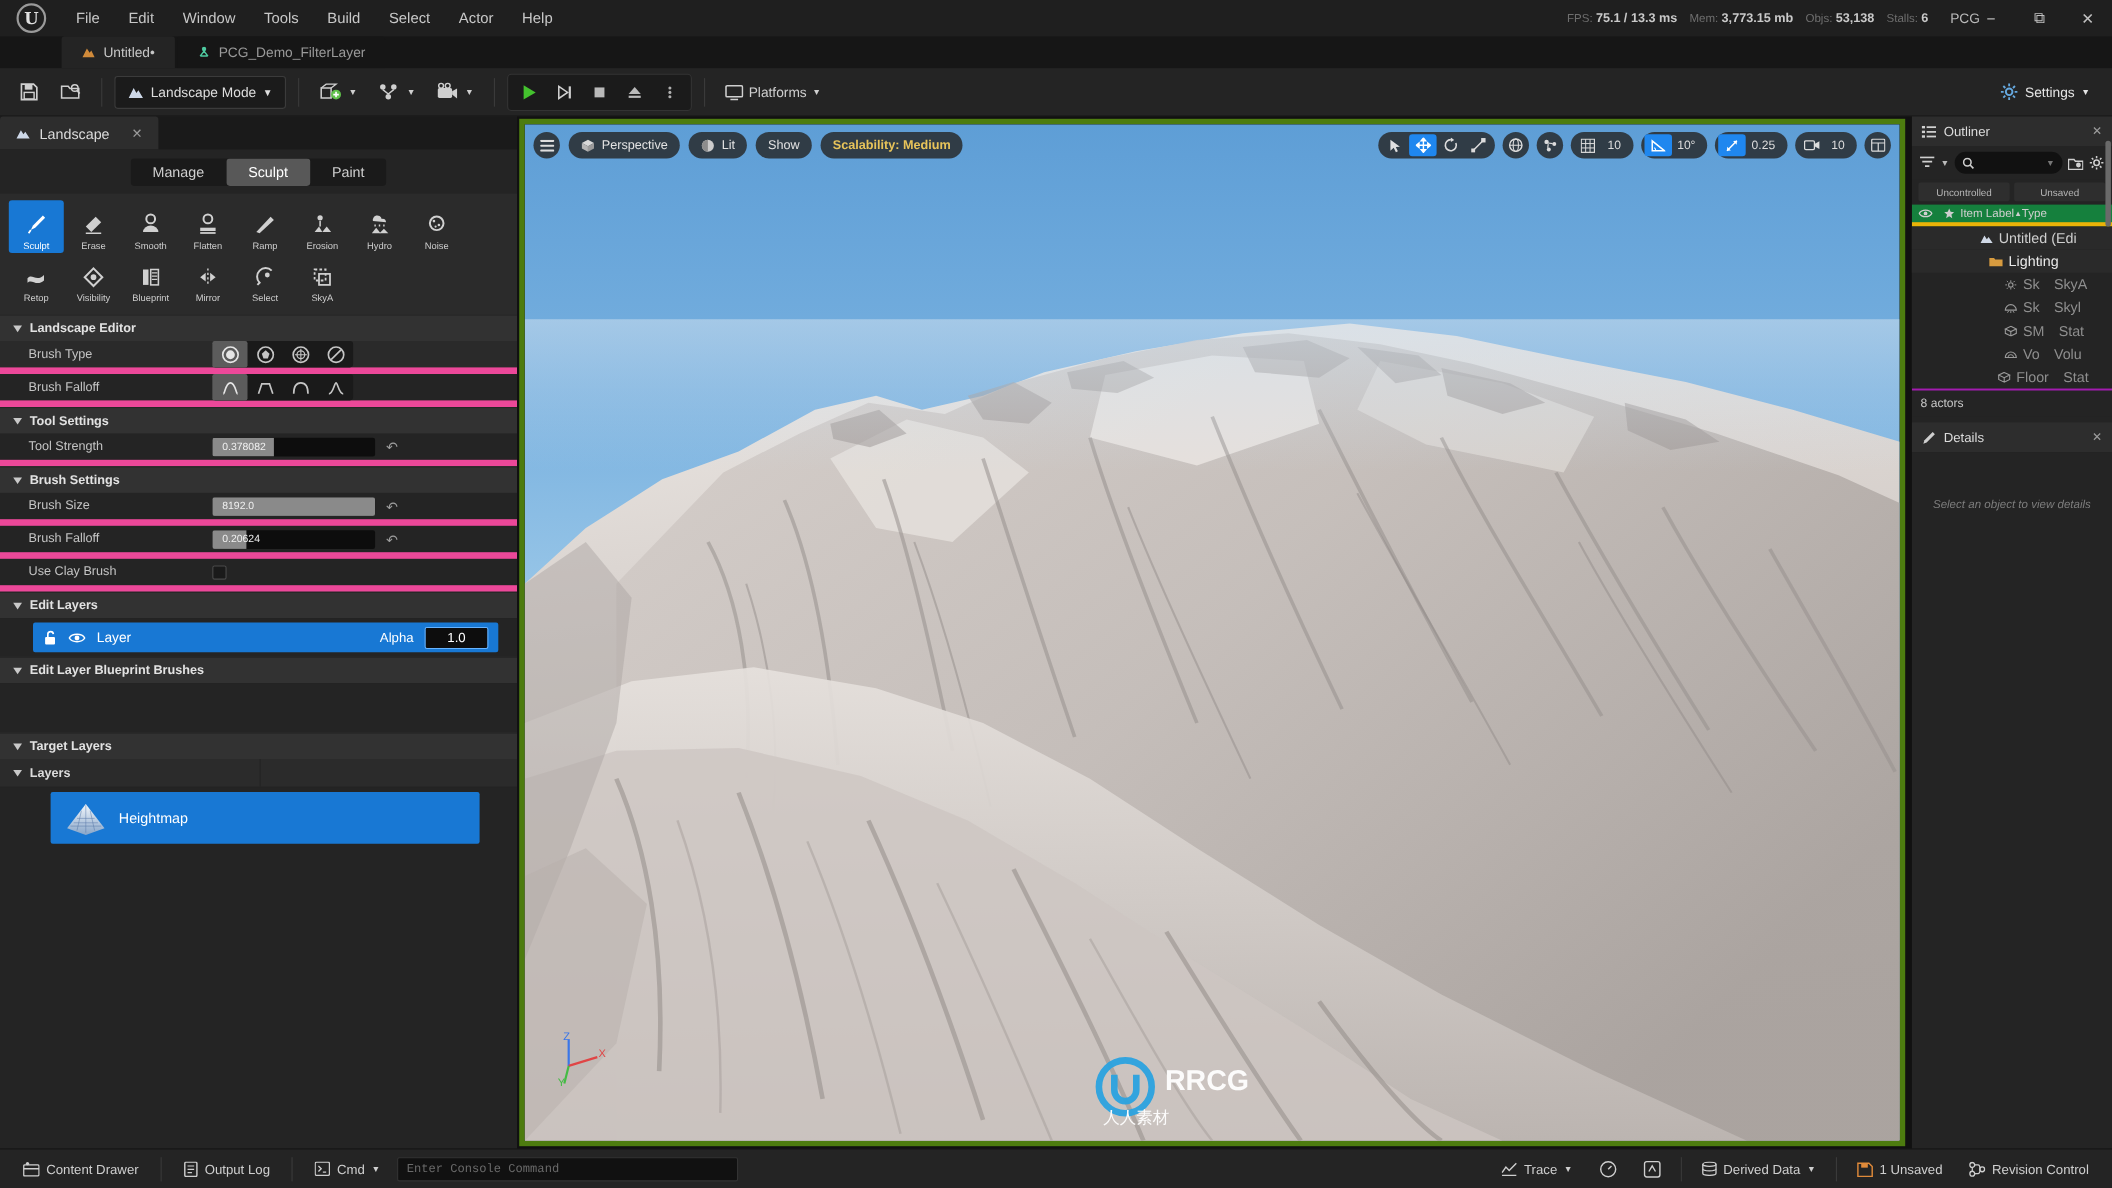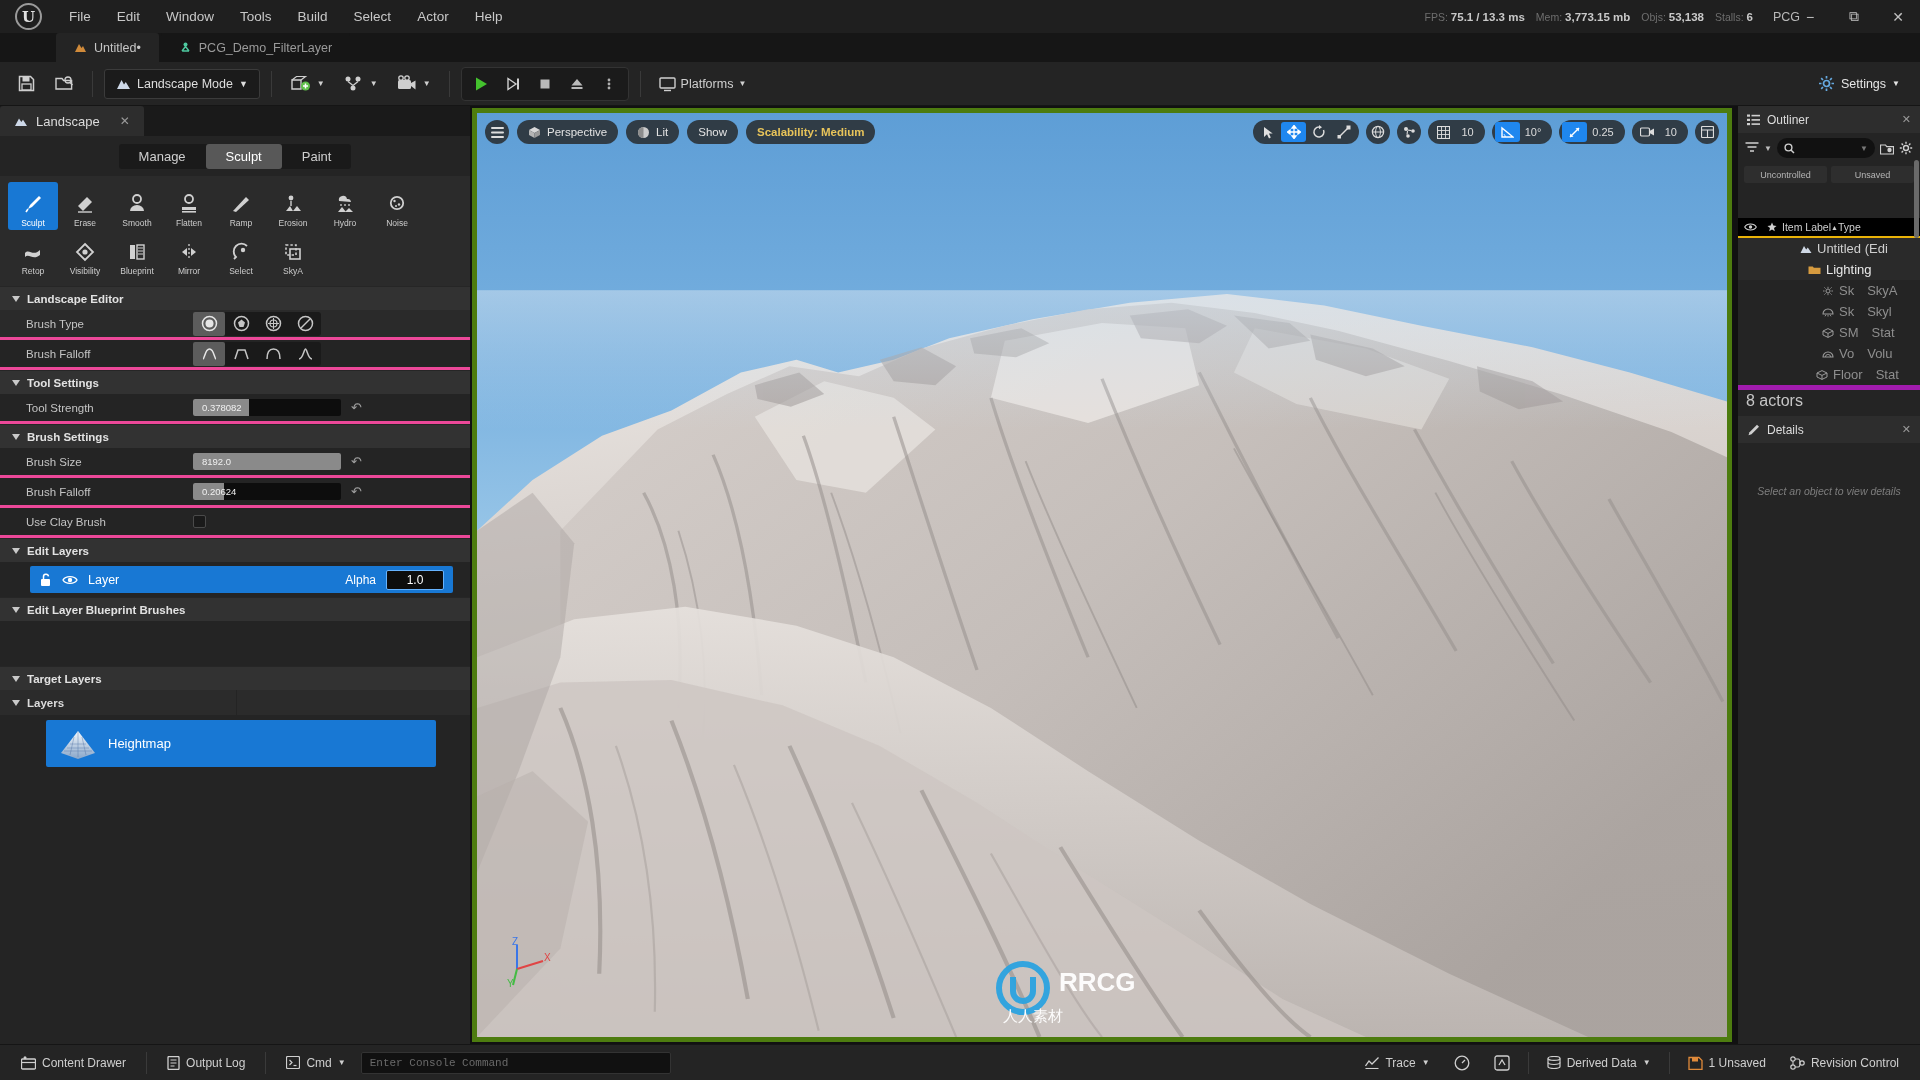--- a/index.html
+++ b/index.html
@@ -111,21 +111,21 @@
   .tool .ticon { height: 26px; display:flex; align-items:center; justify-content:center; }
   .tool .tlabel { font-size: 8.5px; color: #cdcdcd; line-height: 1; }
   .tool.active .tlabel { color: #fff; }
 
   .section-hdr {
     height: 24px; background: #323232; display: flex; align-items: center;
     padding-left: 12px; gap: 7px; font-size: 11.5px; font-weight: bold; color: #e2e2e2;
     border-top: 1px solid #262626;
   }
   .tri { width:0;height:0; border-left:4.5px solid transparent; border-right:4.5px solid transparent; border-top:6px solid #c9c9c9; }
-  .prop-row { height: 30px; display: flex; align-items: center; border-bottom: 3px solid #ec4899; }
+  .prop-row { height: 30px; display: flex; align-items: center; border-bottom: 6px solid #ec4899; }
   .prop-row.alt { background: #2a2a2a; }
   .prop-label { width: 193px; padding-left: 26px; font-size: 11.5px; color: #c4c4c4; }
   .prop-val { flex: 1; display: flex; align-items: center; padding-right: 8px; }
   .numfield {
     width: 148px; height: 17px; background: #0d0d0d; border-radius: 2px; position: relative;
     display: flex; align-items: center; overflow: hidden;
   }
   .numfield .fill { position: absolute; left:0; top:0; bottom:0; background: #8a8a8a; }
   .numfield span { position: relative; z-index: 2; font-size: 9.5px; color: #f0f0f0; padding-left: 9px; }
   .revert { margin-left: 10px; font-size: 13px; color: #9e9e9e; }
@@ -197,28 +197,28 @@
   }
   .rp-tab .x { margin-left: auto; font-size: 11px; color: #9a9a9a; }
   .rp-search { height: 30px; display: flex; align-items: center; gap: 5px; padding: 0 7px; background:#242424;}
   .searchbox {
     flex: 1; height: 20px; background: #111; border-radius: 10px; display: flex; align-items: center;
     padding: 0 7px; gap: 5px; font-size: 10px; color: #777;
   }
   .filterchips { display: flex; gap: 4px; padding: 3px 6px; }
   .chip { flex:1; height: 17px; background: #2e2e2e; border-radius: 2px; display:flex;
           align-items:center; justify-content:center; font-size: 9px; color: #b6b6b6; }
-  .ol-header { height: 20px; background: #000000; display: flex; align-items: center;
-               font-size: 10.5px; color: #cfcfcf; border-bottom:2px solid #eab308;margin-top:32px; }
+  .ol-header { height: 20px; background: #15803d; display: flex; align-items: center;
+               font-size: 10.5px; color: #cfcfcf; border-bottom:4px solid #eab308; }
   .ol-row { height: 21px; display: flex; align-items: center; font-size: 13px;
             color: #cfcfcf; gap: 5px; padding-right: 18px; overflow:hidden; white-space:nowrap;}
   .ol-row.shade { background: #2a2a2a; }
   .ol-row.dim { color: #8e8e8e; }
   .actors-count { height: 26px; display: flex; align-items: center; padding-left: 8px;
-                  font-size: 16px; color: #c6c6c6; border-top: 5px solid #a21caf; background:#242424;}
+                  font-size: 11px; color: #c6c6c6; border-top: 2px solid #a21caf; background:#242424;}
   .details-empty { padding: 42px 10px 0 10px; text-align: center; font-size: 10.5px;
                    color: #7d7d7d; font-style: italic; }
   .rp-scroll { position:absolute; right:1px; top:246px; width:5px; height:78px; background:#6a6a6a; border-radius:3px; }
 
   
   .statusbar { height: 36px; background: #242424; display: flex; align-items: center;
                flex: 0 0 36px; padding: 0 10px; gap: 4px; border-top: 1px solid #151515; }
   .sb-btn { display: flex; align-items: center; gap: 6px; padding: 0 11px; height: 26px;
             font-size: 12px; color: #cfcfcf; border-radius: 3px; }
   .sb-sep { width: 1px; height: 22px; background: #3a3a3a; margin: 0 5px; }

